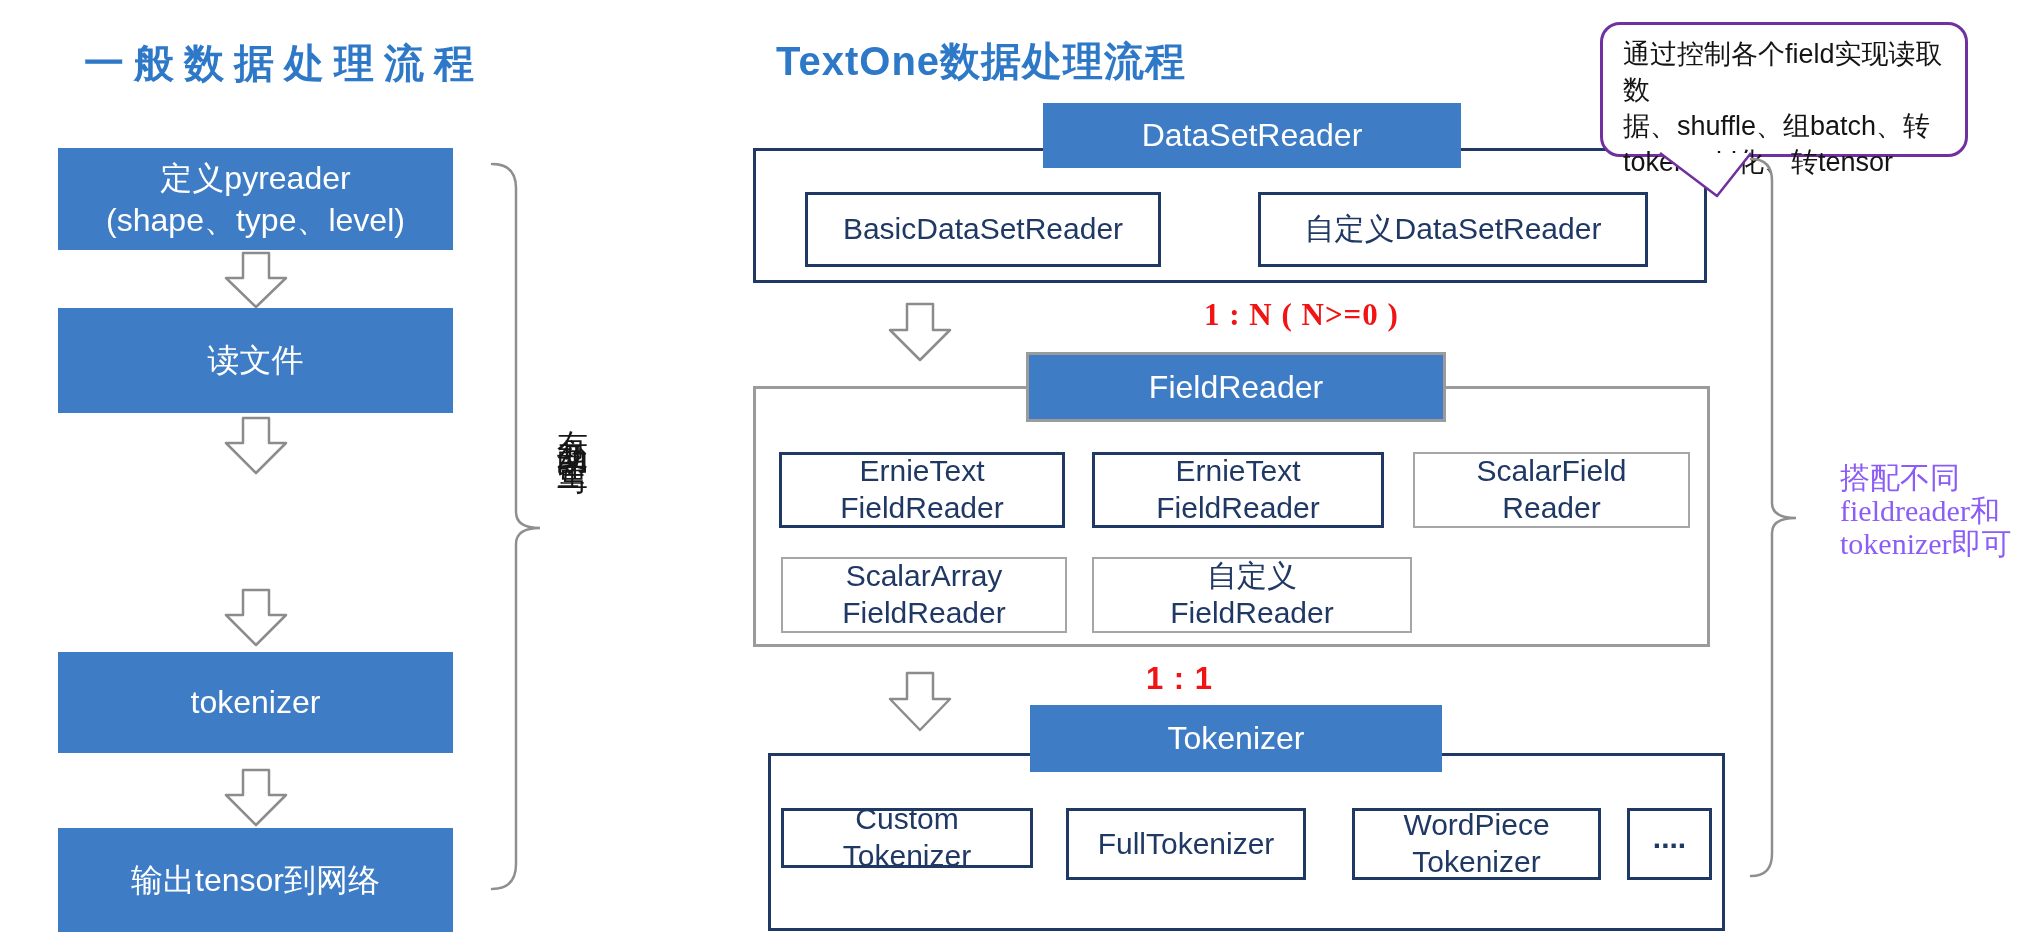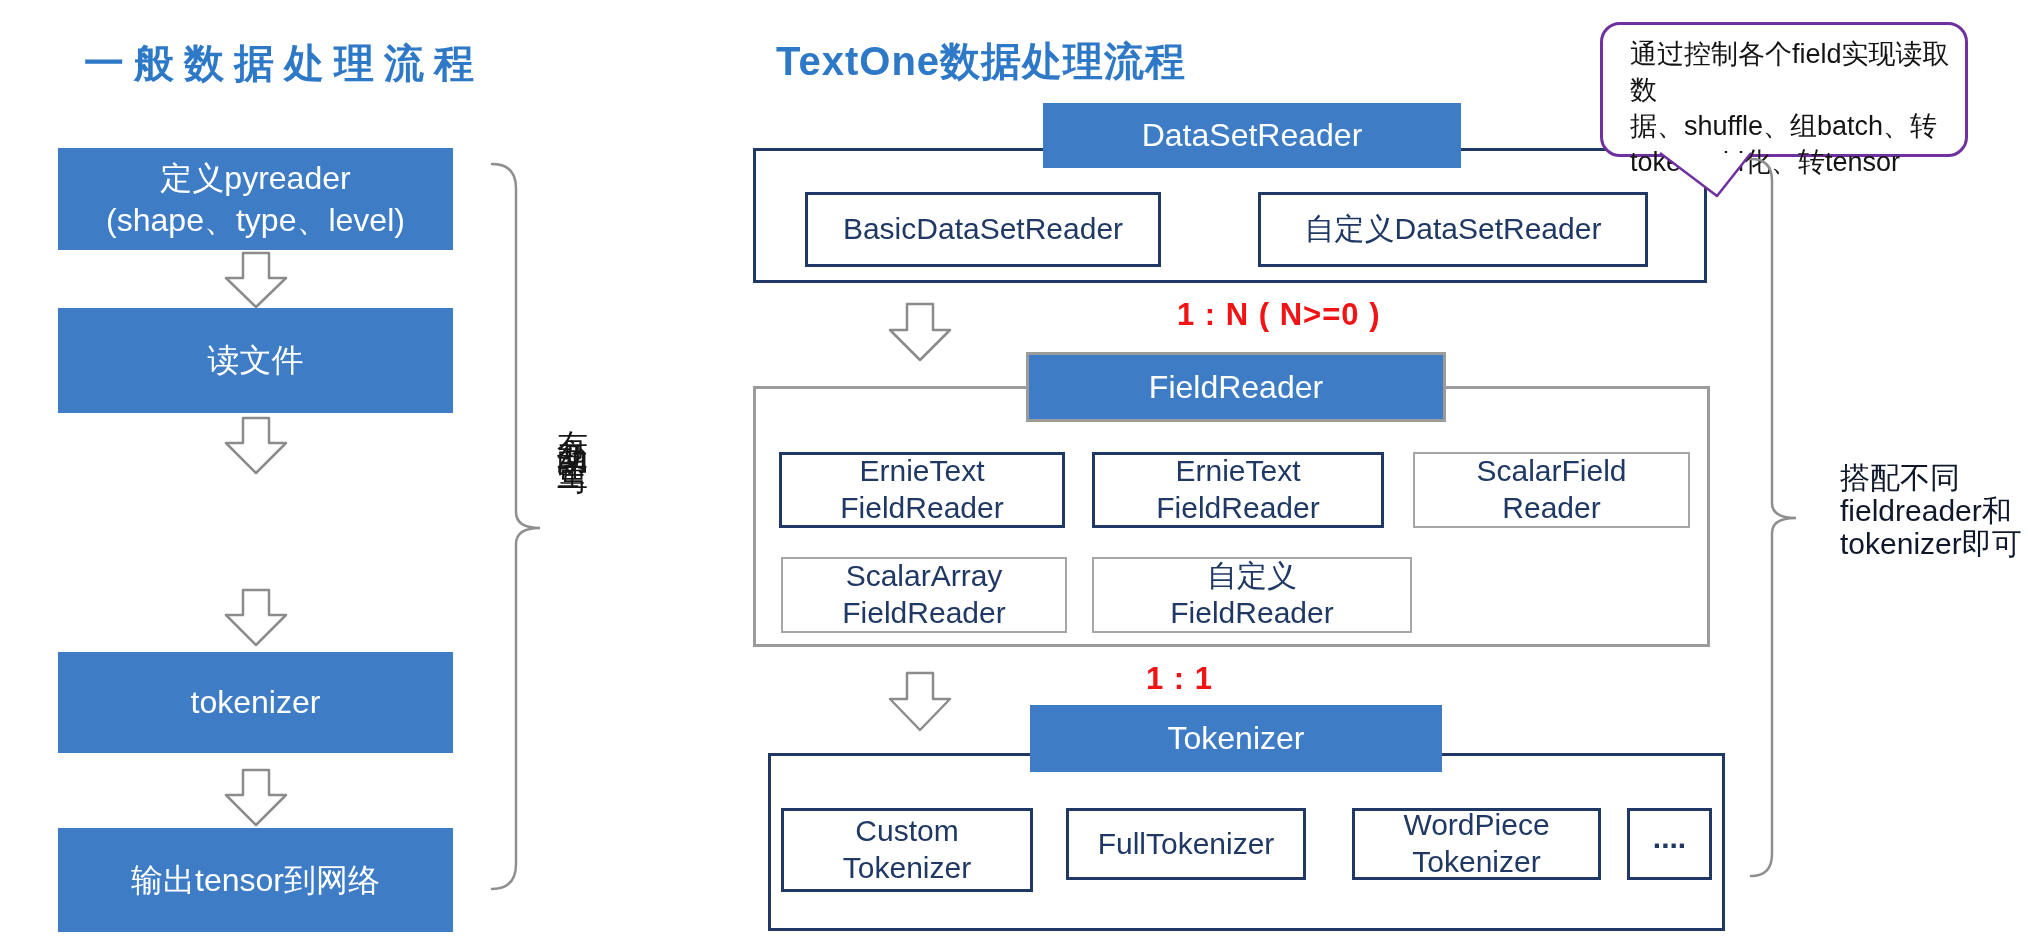--- a/index.html
+++ b/index.html
@@ -27,23 +27,23 @@
     align-items:center;text-align:center;font-size:30px;line-height:1.22;z-index:2;
   }
   .ratio{color:#f01414;font-weight:700;font-size:31px;letter-spacing:1px;white-space:nowrap;}
   .vnote{
     writing-mode:vertical-rl;text-orientation:upright;letter-spacing:7px;
     font-size:31px;color:#161616;font-weight:500;
   }
   .callout{
     border:3px solid #7030a0;border-radius:20px;background:#fff;
     font-size:27px;line-height:36px;color:#141414;font-weight:500;
-    padding:11px 12px 11px 27px;z-index:2;
+    padding:11px 12px 11px 20px;z-index:2;
   }
-  .rednote{color:#0f172a;font-size:30px;line-height:33px;font-weight:500;white-space:nowrap;}
+  .rednote{color:#8b5cf6;font-size:30px;line-height:33px;font-weight:500;white-space:nowrap;font-family:Liberation Serif, serif;}
   .overlay{position:absolute;left:0;top:0;z-index:4;pointer-events:none;}
   .line{display:block;}
 </style>
 </head>
 <body>
 
 <div class="canvas">
 
   <div class="abs title" style="left:84px;top:36px;letter-spacing:10px;">一般数据处理流程</div>
   <div class="abs title" style="left:776px;top:34px;letter-spacing:1px;">TextOne数据处理流程</div>
@@ -68,21 +68,21 @@
   <div class="abs headerbox" style="left:1043px;top:103px;width:418px;height:65px;">
     <span>DataSetReader</span>
   </div>
   <div class="abs childbox b-navy" style="left:1258px;top:192px;width:390px;height:75px;">
     <span class="line">自定义DataSetReader</span>
   </div>
   <div class="abs childbox b-navy" style="left:805px;top:192px;width:356px;height:75px;">
     <span class="line">BasicDataSetReader</span>
   </div>
 
-  <div class="abs ratio" style="left:1177px;top:297px;">1 : N ( N&gt;=0 )</div>
+  <div class="abs ratio" style="left:1204px;top:297px;font-family:Liberation Serif, serif;">1 : N ( N&gt;=0 )</div>
 
   <div class="abs container-box b-gray" style="left:753px;top:386px;width:957px;height:261px;"></div>
   <div class="abs headerbox b-gray" style="left:1026px;top:352px;width:420px;height:70px;">
     <span>FieldReader</span>
   </div>
   <div class="abs childbox b-navy" style="left:779px;top:452px;width:286px;height:76px;">
     <span class="line">ErnieText</span>
     <span class="line">FieldReader</span>
   </div>
   <div class="abs childbox b-navy" style="left:1092px;top:452px;width:292px;height:76px;">
@@ -101,21 +101,21 @@
     <span class="line">自定义</span>
     <span class="line">FieldReader</span>
   </div>
 
   <div class="abs ratio" style="left:1146px;top:661px;">1 : 1</div>
 
   <div class="abs container-box b-navy" style="left:768px;top:753px;width:957px;height:178px;"></div>
   <div class="abs headerbox" style="left:1030px;top:705px;width:412px;height:67px;">
     <span>Tokenizer</span>
   </div>
-  <div class="abs childbox b-navy" style="left:781px;top:808px;width:252px;height:84px;">
+  <div class="abs childbox b-navy" style="left:781px;top:808px;width:252px;height:60px;">
     <span class="line">Custom</span>
     <span class="line">Tokenizer</span>
   </div>
   <div class="abs childbox b-navy" style="left:1066px;top:808px;width:240px;height:72px;">
     <span class="line">FullTokenizer</span>
   </div>
   <div class="abs childbox b-navy" style="left:1352px;top:808px;width:249px;height:72px;">
     <span class="line">WordPiece</span>
     <span class="line">Tokenizer</span>
   </div>

